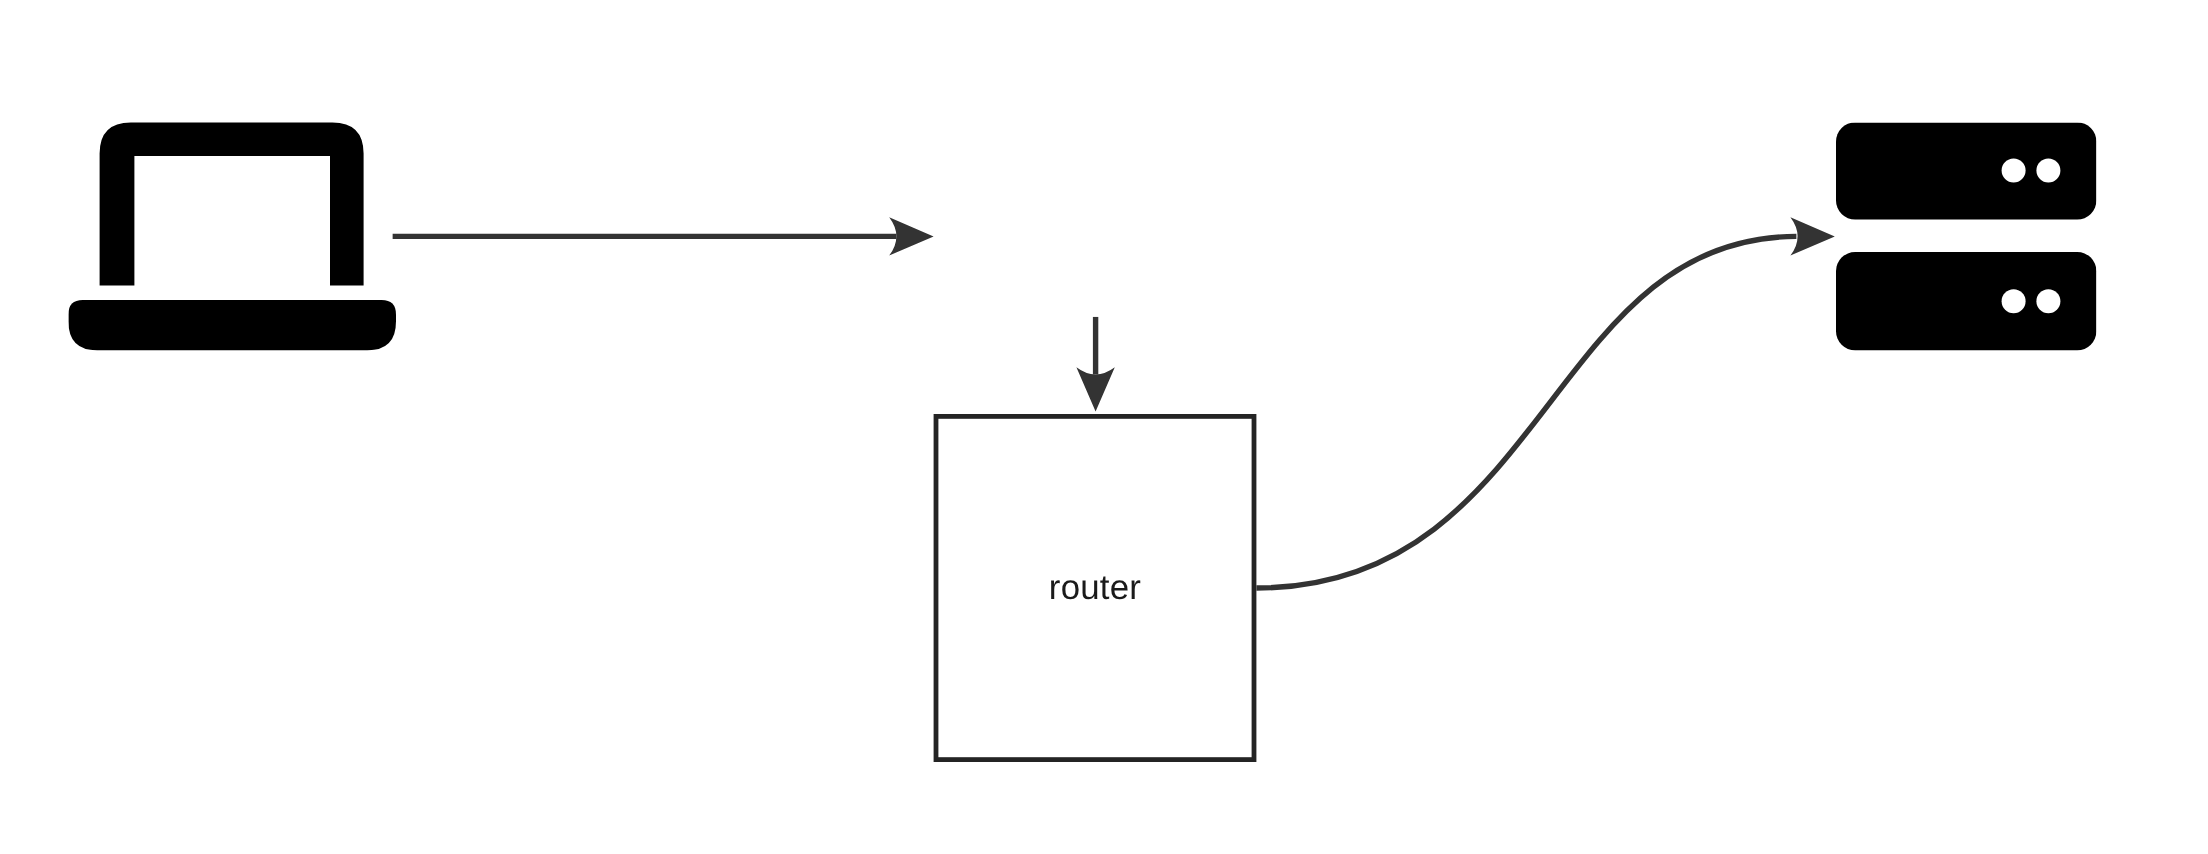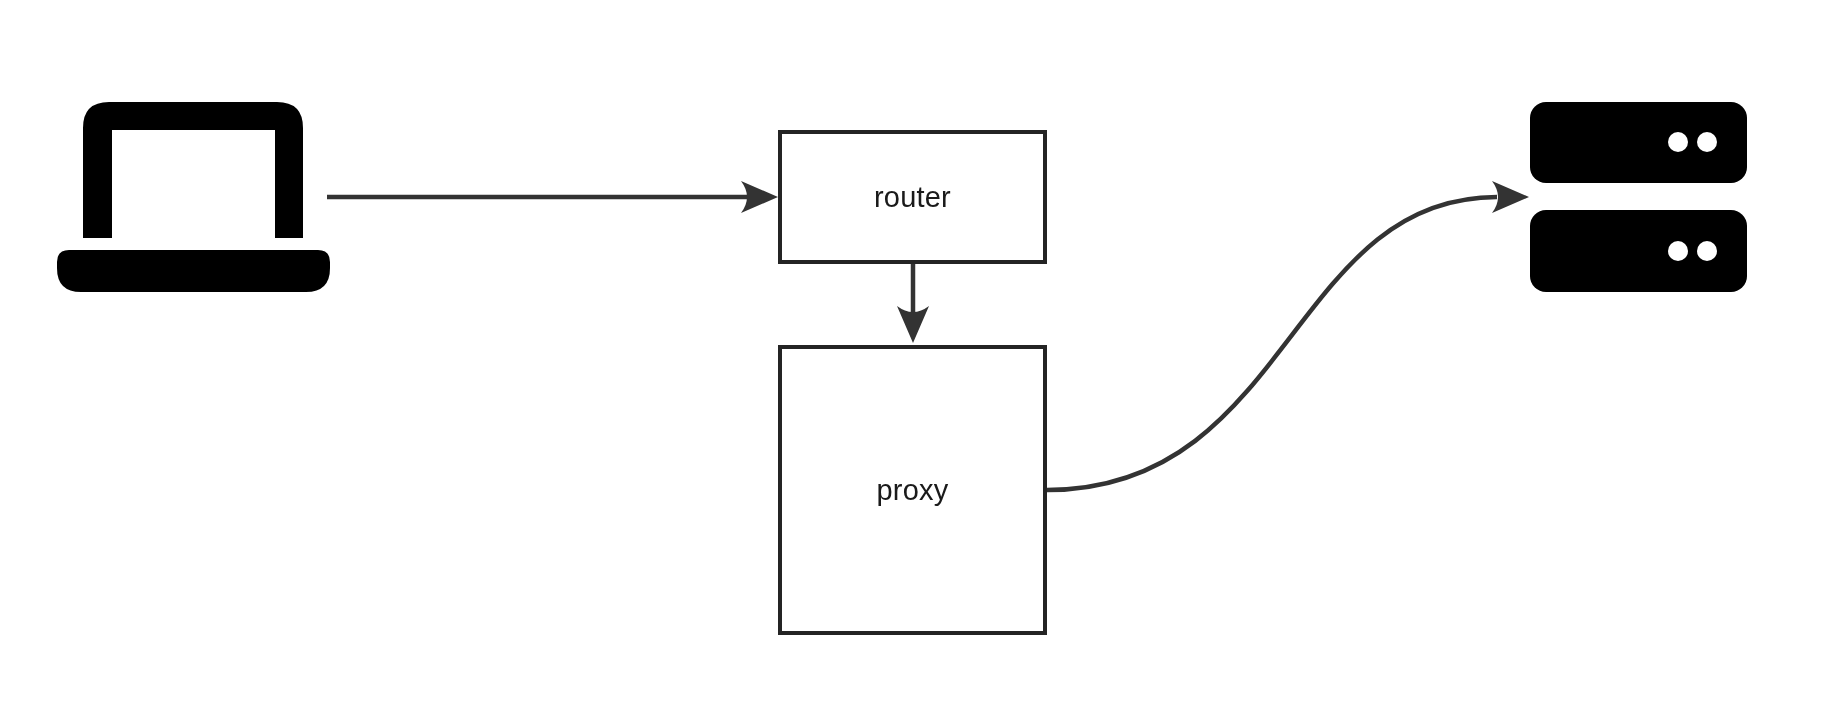--- a/index.html
+++ b/index.html
@@ -50,31 +50,28 @@
     <path fill="#000000" d="M26,150 V40 Q26,14 52,14 H220 Q246,14 246,40 V150 H218 V42 H55 V150 Z"></path>
 
     <path fill="#000000" d="M12,162 H261 Q273,162 273,174 V180 Q273,204 249,204 H24 Q0,204 0,180 V174 Q0,162 12,162 Z"></path>
   </svg>
 
   <svg id="edge-client-router" class="abs" width="456" height="40" viewBox="0 0 456 40" aria-hidden="true">
     <line x1="0" y1="20" x2="420" y2="20" stroke="#333333" stroke-width="4.5"></line>
     <path fill="#333333" d="M451,20 L414,4 Q426,20 414,36 Z"></path>
   </svg>
 
-  <div id="router-node" class="node-box">
-    <span class="node-label">router</span>
-  </div>
 
   <svg id="edge-router-proxy" class="abs" width="40" height="81" viewBox="0 0 40 81" aria-hidden="true">
     <line x1="20" y1="0" x2="20" y2="48" stroke="#333333" stroke-width="4.5"></line>
     <path fill="#333333" d="M20,79 L4,42 Q20,54 36,42 Z"></path>
   </svg>
 
   <div id="proxy-node" class="node-box">
-    <span class="node-label">proxy</span>
+    <span class="node-label">router</span>
   </div>
 
   <svg id="edge-proxy-servers" class="abs" width="500" height="330" viewBox="0 0 500 330" aria-hidden="true">
     <path d="M2,310 C245,310 245,17 452,17" fill="none" stroke="#333333" stroke-width="4.5"></path>
     <path fill="#333333" d="M484,17 L447,1 Q459,17 447,33 Z"></path>
   </svg>
 
   <svg id="server-stack-icon" class="abs" width="217" height="190" viewBox="0 0 217 190" aria-hidden="true">
     <rect x="0" y="0" width="217" height="81" rx="16" fill="#000000"></rect>
     <rect x="0" y="108" width="217" height="82" rx="16" fill="#000000"></rect>

